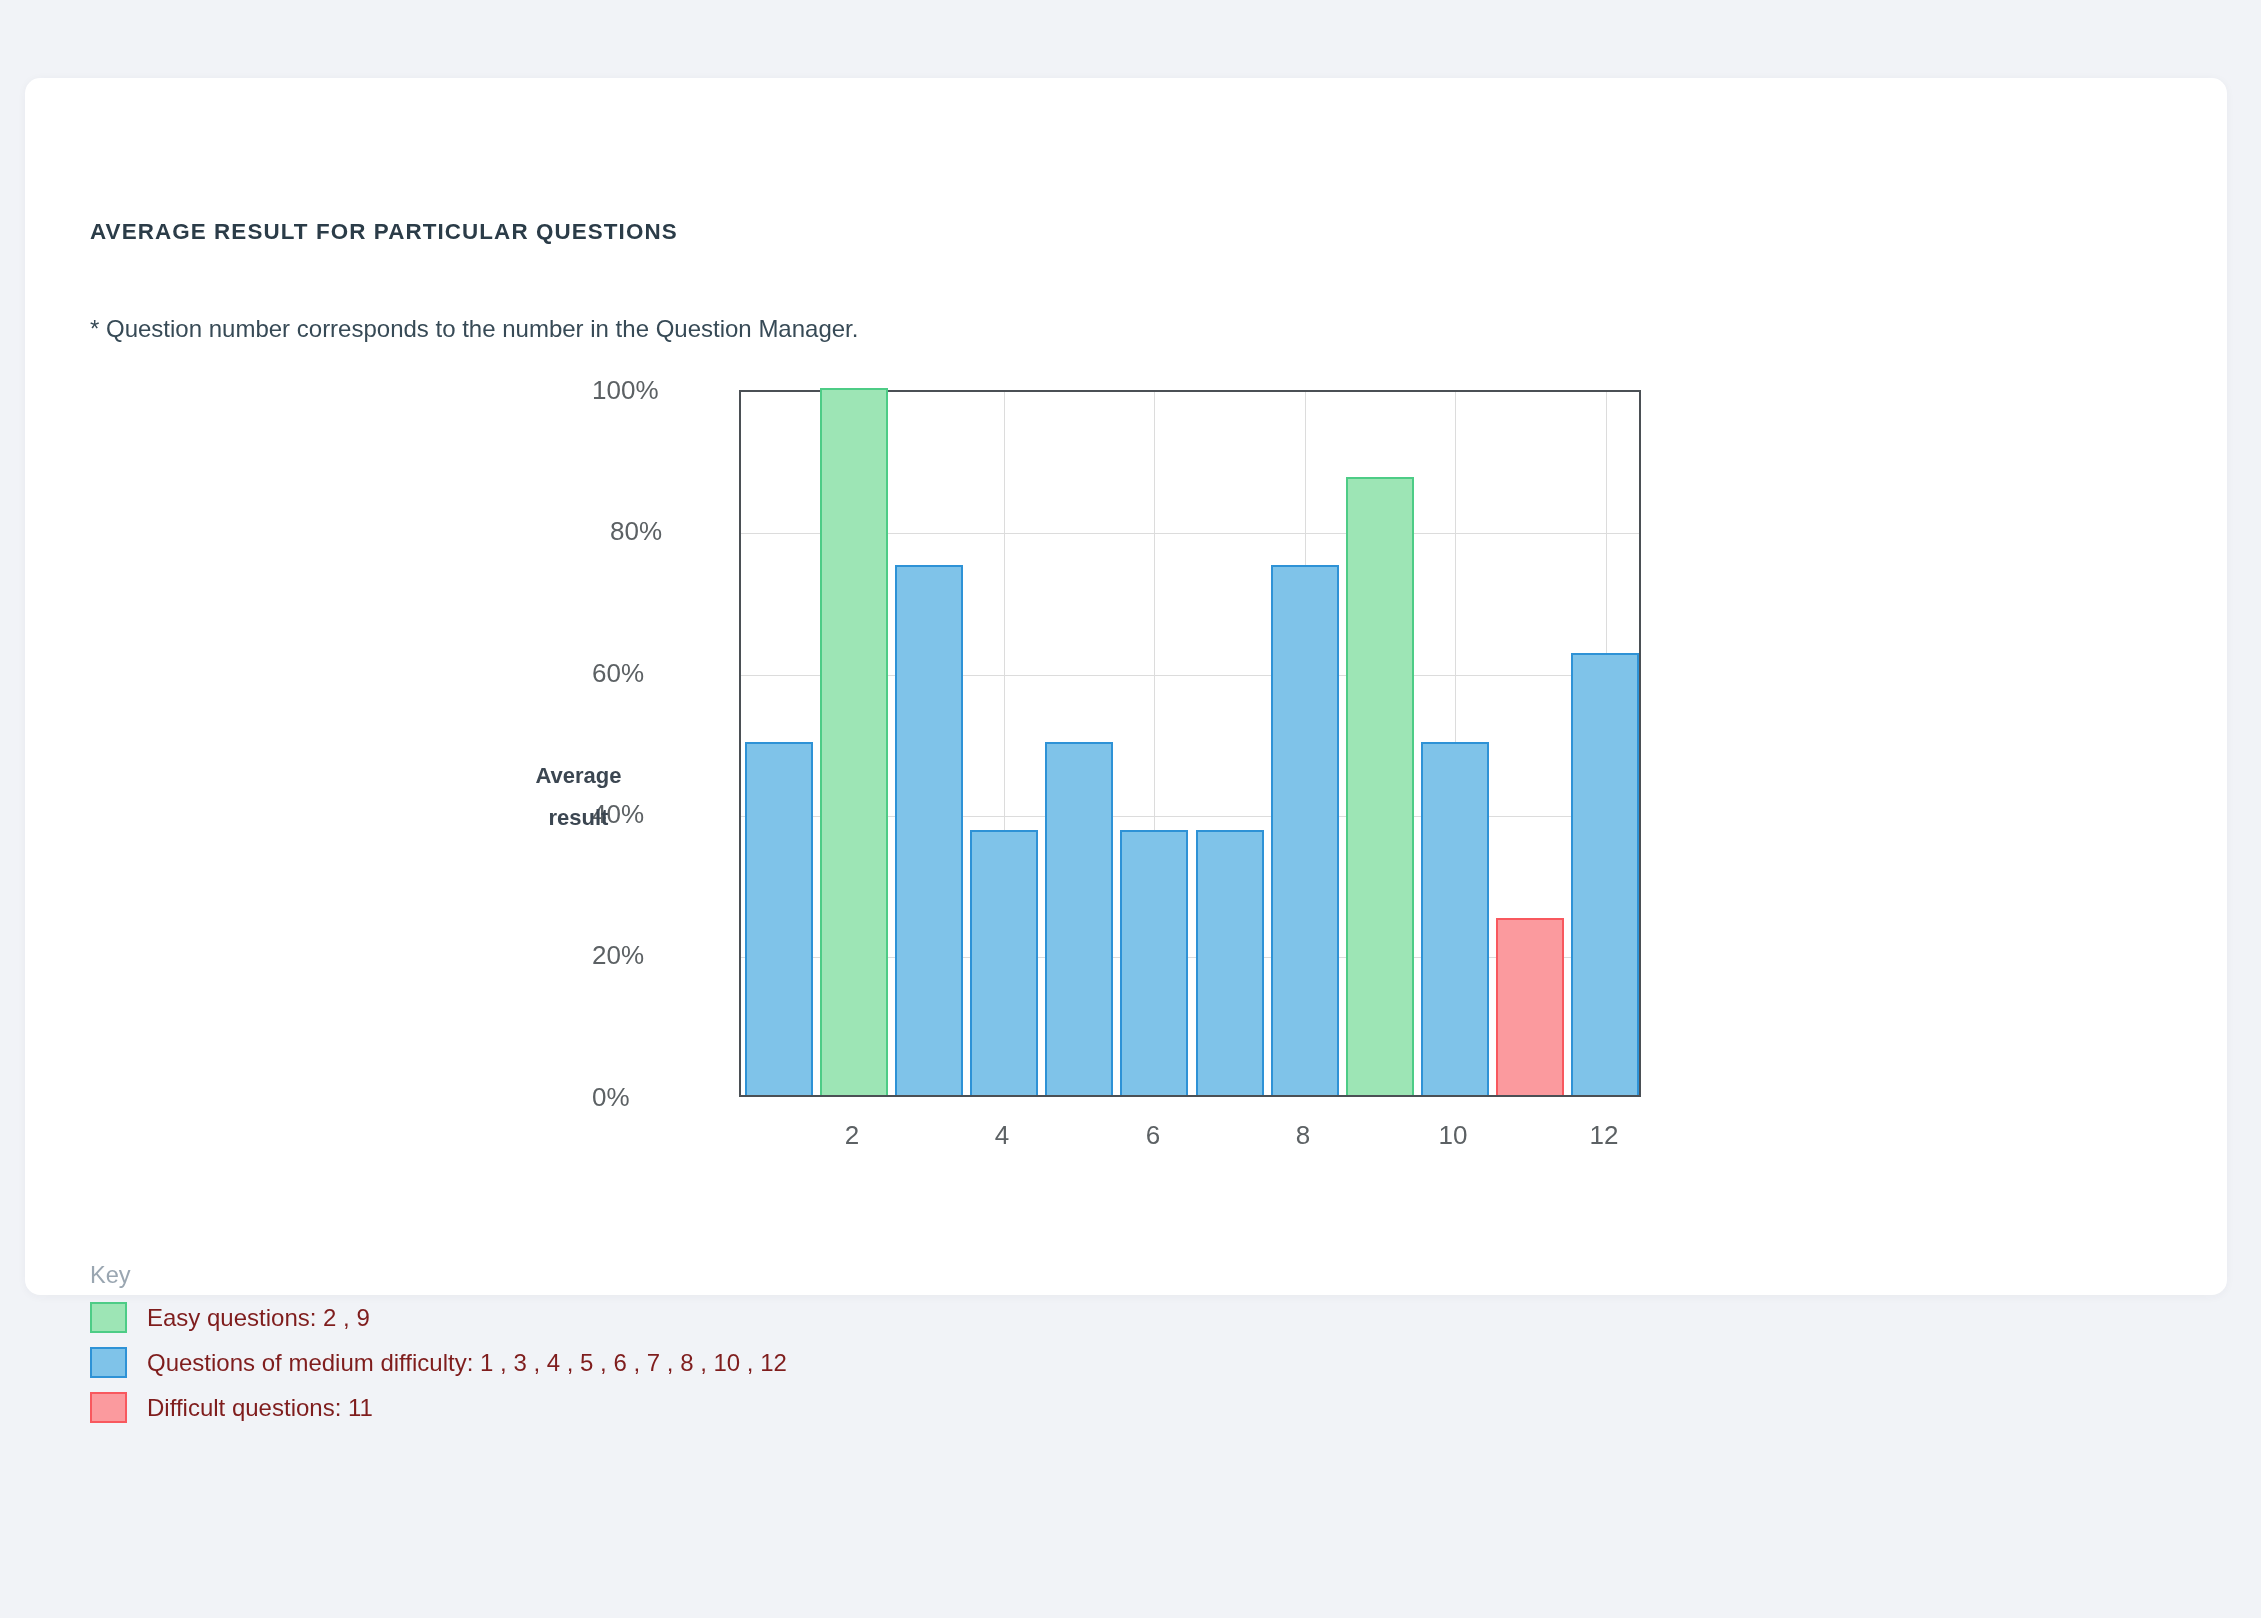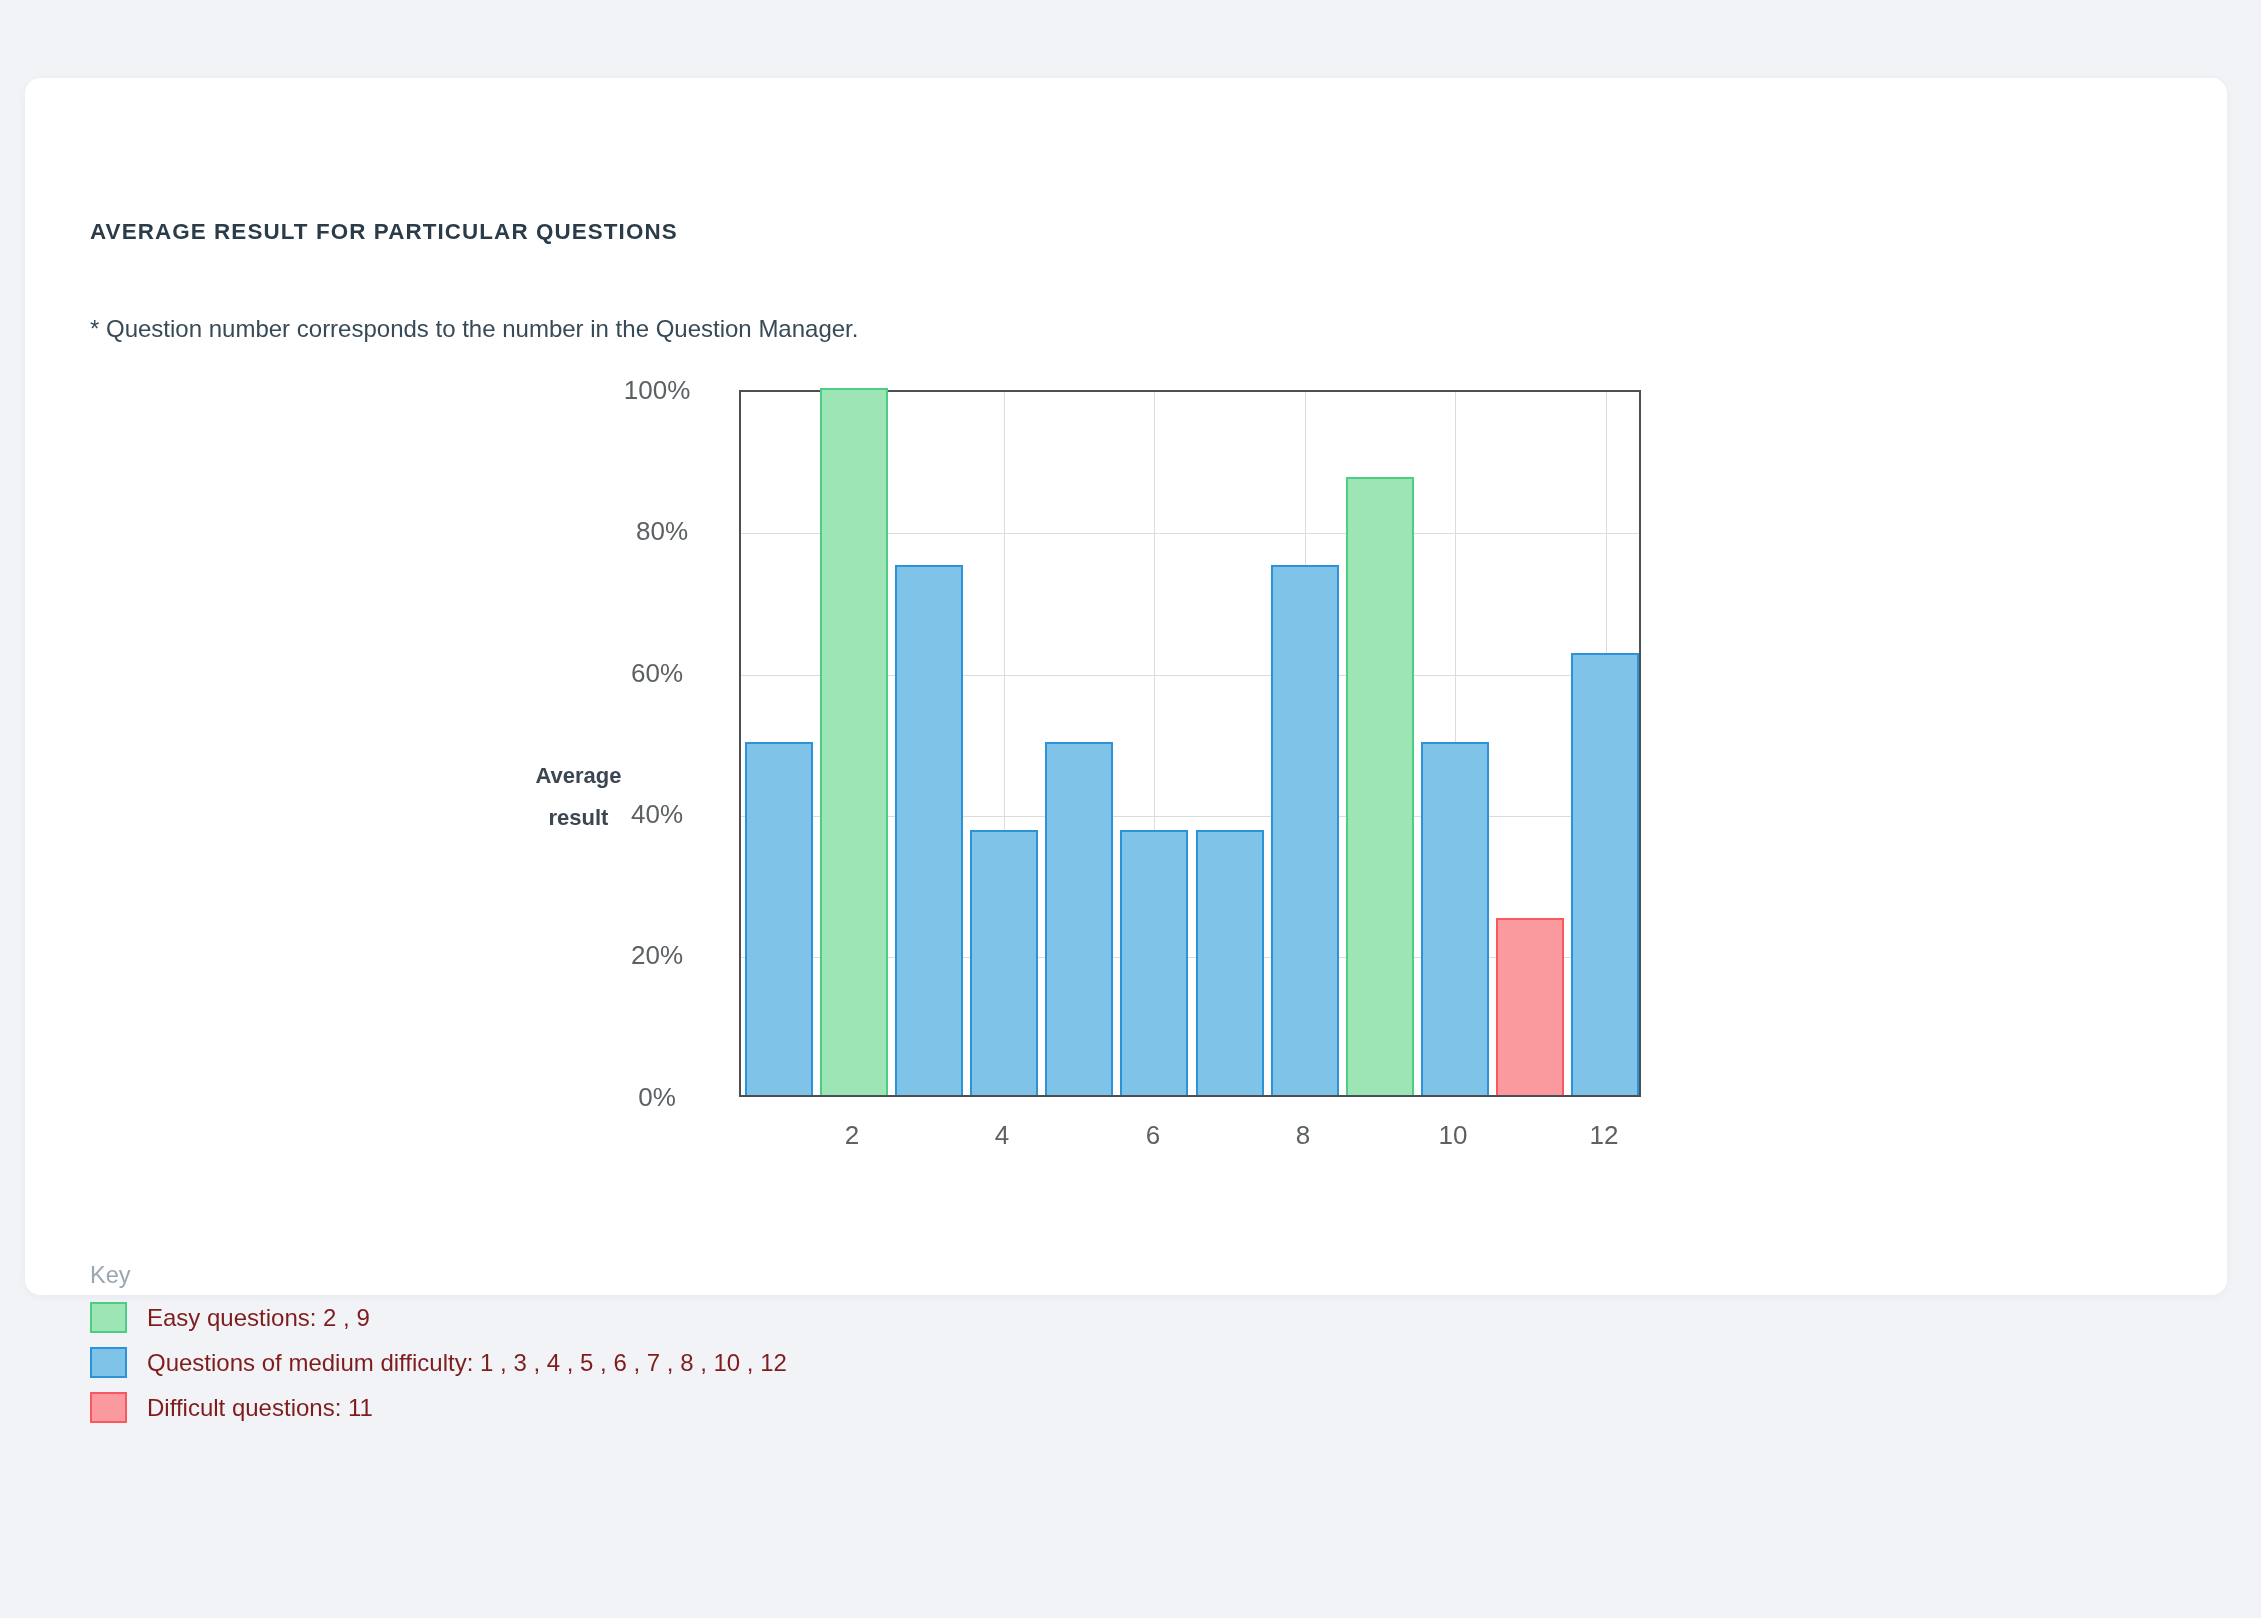--- a/index.html
+++ b/index.html
@@ -96,21 +96,21 @@
     position: absolute;
     bottom: 0;
     border-width: 2.9px;
     border-style: solid;
     border-bottom: none;
   }
 
   
   .ytick {
     position: absolute;
-    text-align: center;
+    text-align: left;
     font-size: 26px;
     color: #5c6164;
     white-space: nowrap;
     transform: translateY(-50%);
     width: 130px;
   }
 
   
   .xtick {
     position: absolute;
@@ -212,21 +212,21 @@
           <div class="bar" title="11: 25%" style="left: 755px; width: 68px; height: 177px; background: rgb(251, 154, 158); border-color: rgb(248, 88, 94);"></div>
           <div class="bar" title="12: 62.5%" style="left: 830px; width: 68px; height: 442px; background: rgb(127, 195, 233); border-color: rgb(46, 146, 214);"></div>
         </div>
     </div>
 
     <div id="yticks">
         <div class="ytick" style="left: 567px; top: 1019px;">0%</div>
         <div class="ytick" style="left: 567px; top: 877px;">20%</div>
         <div class="ytick" style="left: 567px; top: 736px;">40%</div>
         <div class="ytick" style="left: 567px; top: 595px;">60%</div>
-        <div class="ytick" style="left: 572px; top: 453px;">80%</div>
+        <div class="ytick" style="left: 585px; top: 453px;">80%</div>
         <div class="ytick" style="left: 567px; top: 312px;">100%</div>
       </div>
     <div id="xticks">
         <div class="xtick" style="left: 827px; top: 1042px;">2</div>
         <div class="xtick" style="left: 977px; top: 1042px;">4</div>
         <div class="xtick" style="left: 1128px; top: 1042px;">6</div>
         <div class="xtick" style="left: 1278px; top: 1042px;">8</div>
         <div class="xtick" style="left: 1428px; top: 1042px;">10</div>
         <div class="xtick" style="left: 1579px; top: 1042px;">12</div>
       </div>

